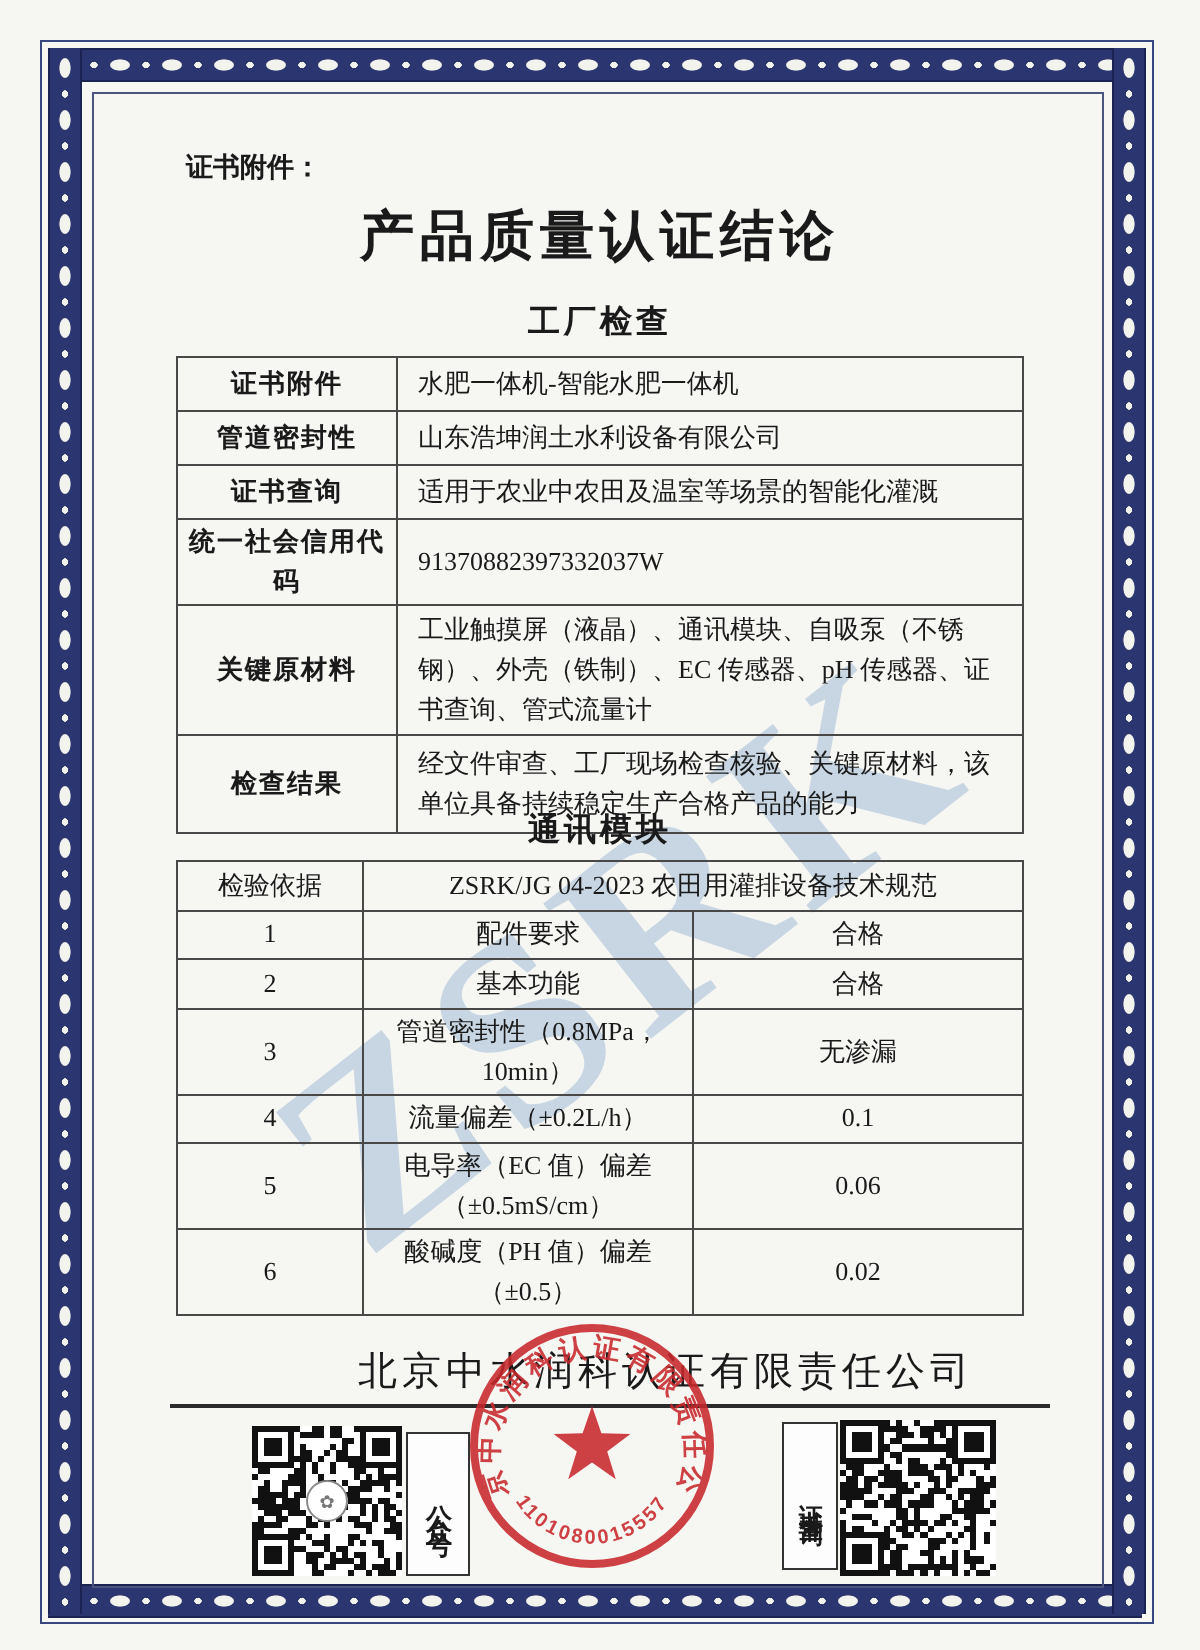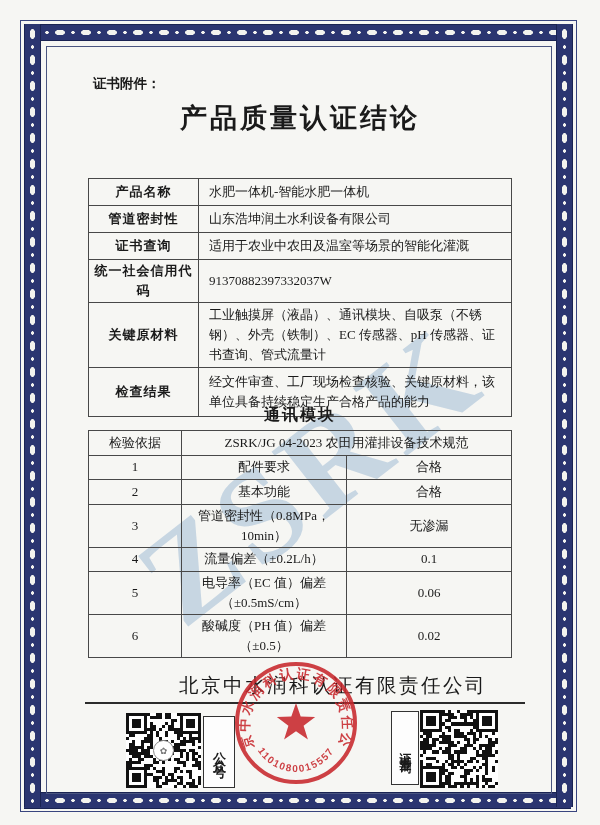--- a/index.html
+++ b/index.html
@@ -86,25 +86,26 @@
   <div class="band v left"></div>
   <div class="band v right"></div>
   <div class="frame-inner"></div>
 
   <div class="watermark">ZSRK</div>
 
   <div class="content">
 
     <div class="attach">证书附件：</div>
     <div class="title">产品质量认证结论</div>
+    <div class="sect s1">工厂检查</div>
 
     <table class="t1">
       <tbody>
         <tr class="sm">
-          <td class="lab">产品名称</td>
+          <td class="lab">证书附件</td>
           <td class="val">水肥一体机-智能水肥一体机</td>
         </tr>
         <tr class="sm">
           <td class="lab">管道密封性</td>
           <td class="val">山东浩坤润土水利设备有限公司</td>
         </tr>
         <tr class="sm">
           <td class="lab">证书查询</td>
           <td class="val">适用于农业中农田及温室等场景的智能化灌溉</td>
         </tr>

